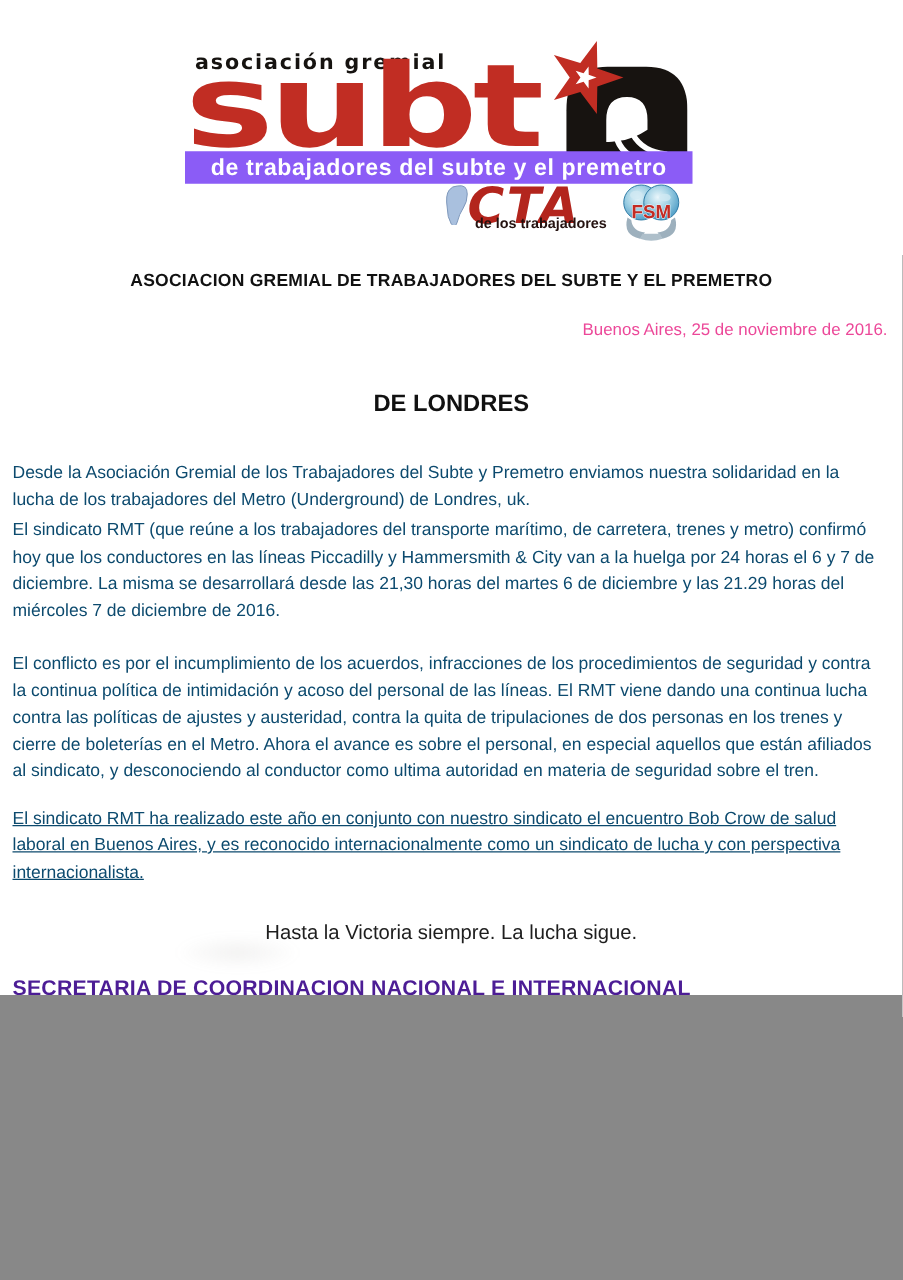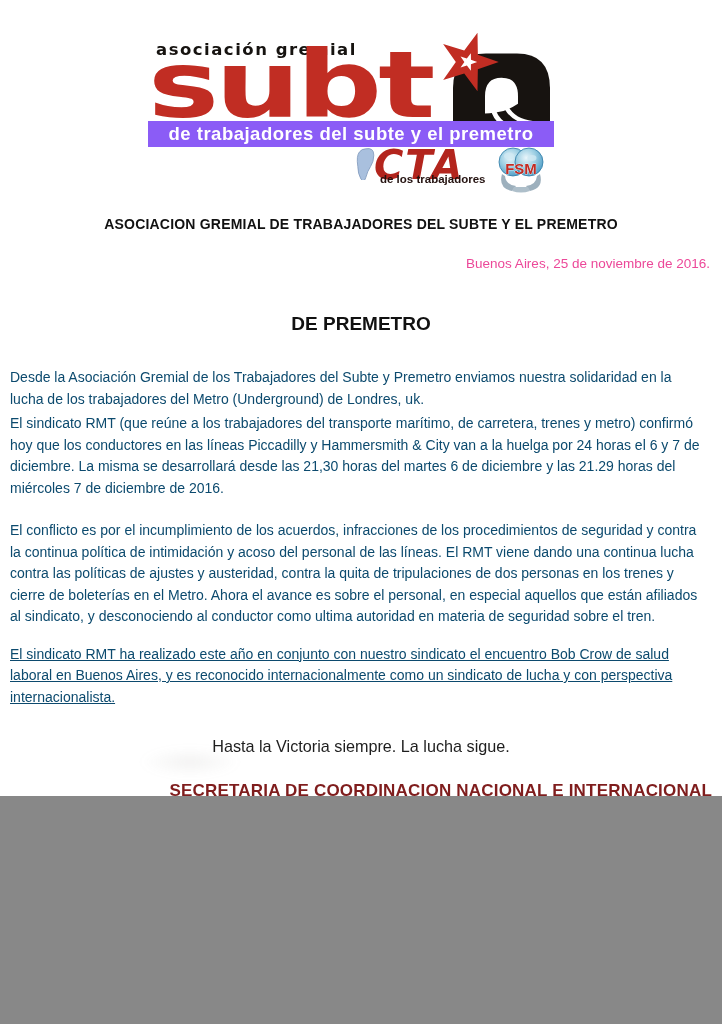--- a/index.html
+++ b/index.html
@@ -49,21 +49,21 @@
   .doc { position:absolute; left:0; top:216px; width:722px; padding:0 10px 0 10px; }
   .org-line { text-align:center; font-weight:bold; font-size:14px; color:#111; letter-spacing:0.2px; }
   .dateline { text-align:right; font-size:13.5px; margin-top:24px; padding-right:2px; color:#ec4899; }
   .title { margin-top:17px; text-align:center; font-weight:bold; font-size:19px; line-height:24px; color:#111; }
   .p { font-size:14px; line-height:21.5px; color:#0c4a6e; padding-right:4px; }
   .p1 { margin-top:31px; }
   .p2 { margin-top:3px; }
   .p3 { margin-top:21px; }
   .p4 { margin-top:16px;text-decoration:underline; }
   .closing { margin-top:29px; text-align:center; font-size:16.2px; color:#1e1e1e; }
-  .signature { margin-top:25px; text-align:right; font-weight:bold; font-size:17px; color:#7f1d1d; letter-spacing:0.2px; }
+  .signature { margin-top:25px; text-align:left; font-weight:bold; font-size:17px; color:#4c1d95; letter-spacing:0.2px; }
   .footer-org { margin-top:94px; text-align:center; font-size:20px; line-height:30px; color:#333; }
 
   
   .smudge { position:absolute; border-radius:50%; filter:blur(4px); pointer-events:none; }
   .sm1 { left:300px; top:858px; width:260px; height:52px; background:radial-gradient(closest-side, rgba(130,125,120,0.14), rgba(130,125,120,0)); }
   .sm2 { left:420px; top:892px; width:180px; height:46px; background:radial-gradient(closest-side, rgba(130,125,120,0.12), rgba(130,125,120,0)); }
   .sm3 { left:140px; top:748px; width:100px; height:28px; background:radial-gradient(closest-side, rgba(130,125,120,0.10), rgba(130,125,120,0)); }
 </style>
 </head>
 <body>
@@ -118,21 +118,21 @@
     </div>
   </div>
 
   <div class="doc">
     <div class="org-line">ASOCIACION GREMIAL DE TRABAJADORES DEL SUBTE Y EL PREMETRO</div>
 
     <div class="dateline">Buenos Aires, 25 de noviembre de 2016.</div>
 
     <div class="title">
       <br>
-      <span>DE PREMETRO</span>
+      <span>DE LONDRES</span>
     </div>
 
     <p class="p p1">Desde la Asociación Gremial de los Trabajadores del Subte y Premetro enviamos nuestra solidaridad en la lucha de los trabajadores del Metro (Underground) de Londres, uk.</p>
     <p class="p p2">El sindicato RMT (que reúne a los trabajadores del transporte marítimo, de carretera, trenes y metro) confirmó hoy que los conductores en las líneas Piccadilly y Hammersmith &amp; City van a la huelga por 24 horas el 6 y 7 de diciembre. La misma se desarrollará desde las 21,30 horas del martes 6 de diciembre y las 21.29 horas del miércoles 7 de diciembre de 2016.</p>
     <p class="p p3">El conflicto es por el incumplimiento de los acuerdos, infracciones de los procedimientos de seguridad y contra la continua política de intimidación y acoso del personal de las líneas. El RMT viene dando una continua lucha contra las políticas de ajustes y austeridad, contra la quita de tripulaciones de dos personas en los trenes y cierre de boleterías en el Metro. Ahora el avance es sobre el personal, en especial aquellos que están afiliados al sindicato, y desconociendo al conductor como ultima autoridad en materia de seguridad sobre el tren.</p>
     <p class="p p4">El sindicato RMT ha realizado este año en conjunto con nuestro sindicato el encuentro Bob Crow de salud laboral en Buenos Aires, y es reconocido internacionalmente como un sindicato de lucha y con perspectiva internacionalista.</p>
 
     <div class="closing">Hasta la Victoria siempre. La lucha sigue.</div>
 
     <div class="signature">SECRETARIA DE COORDINACION NACIONAL E INTERNACIONAL</div>

